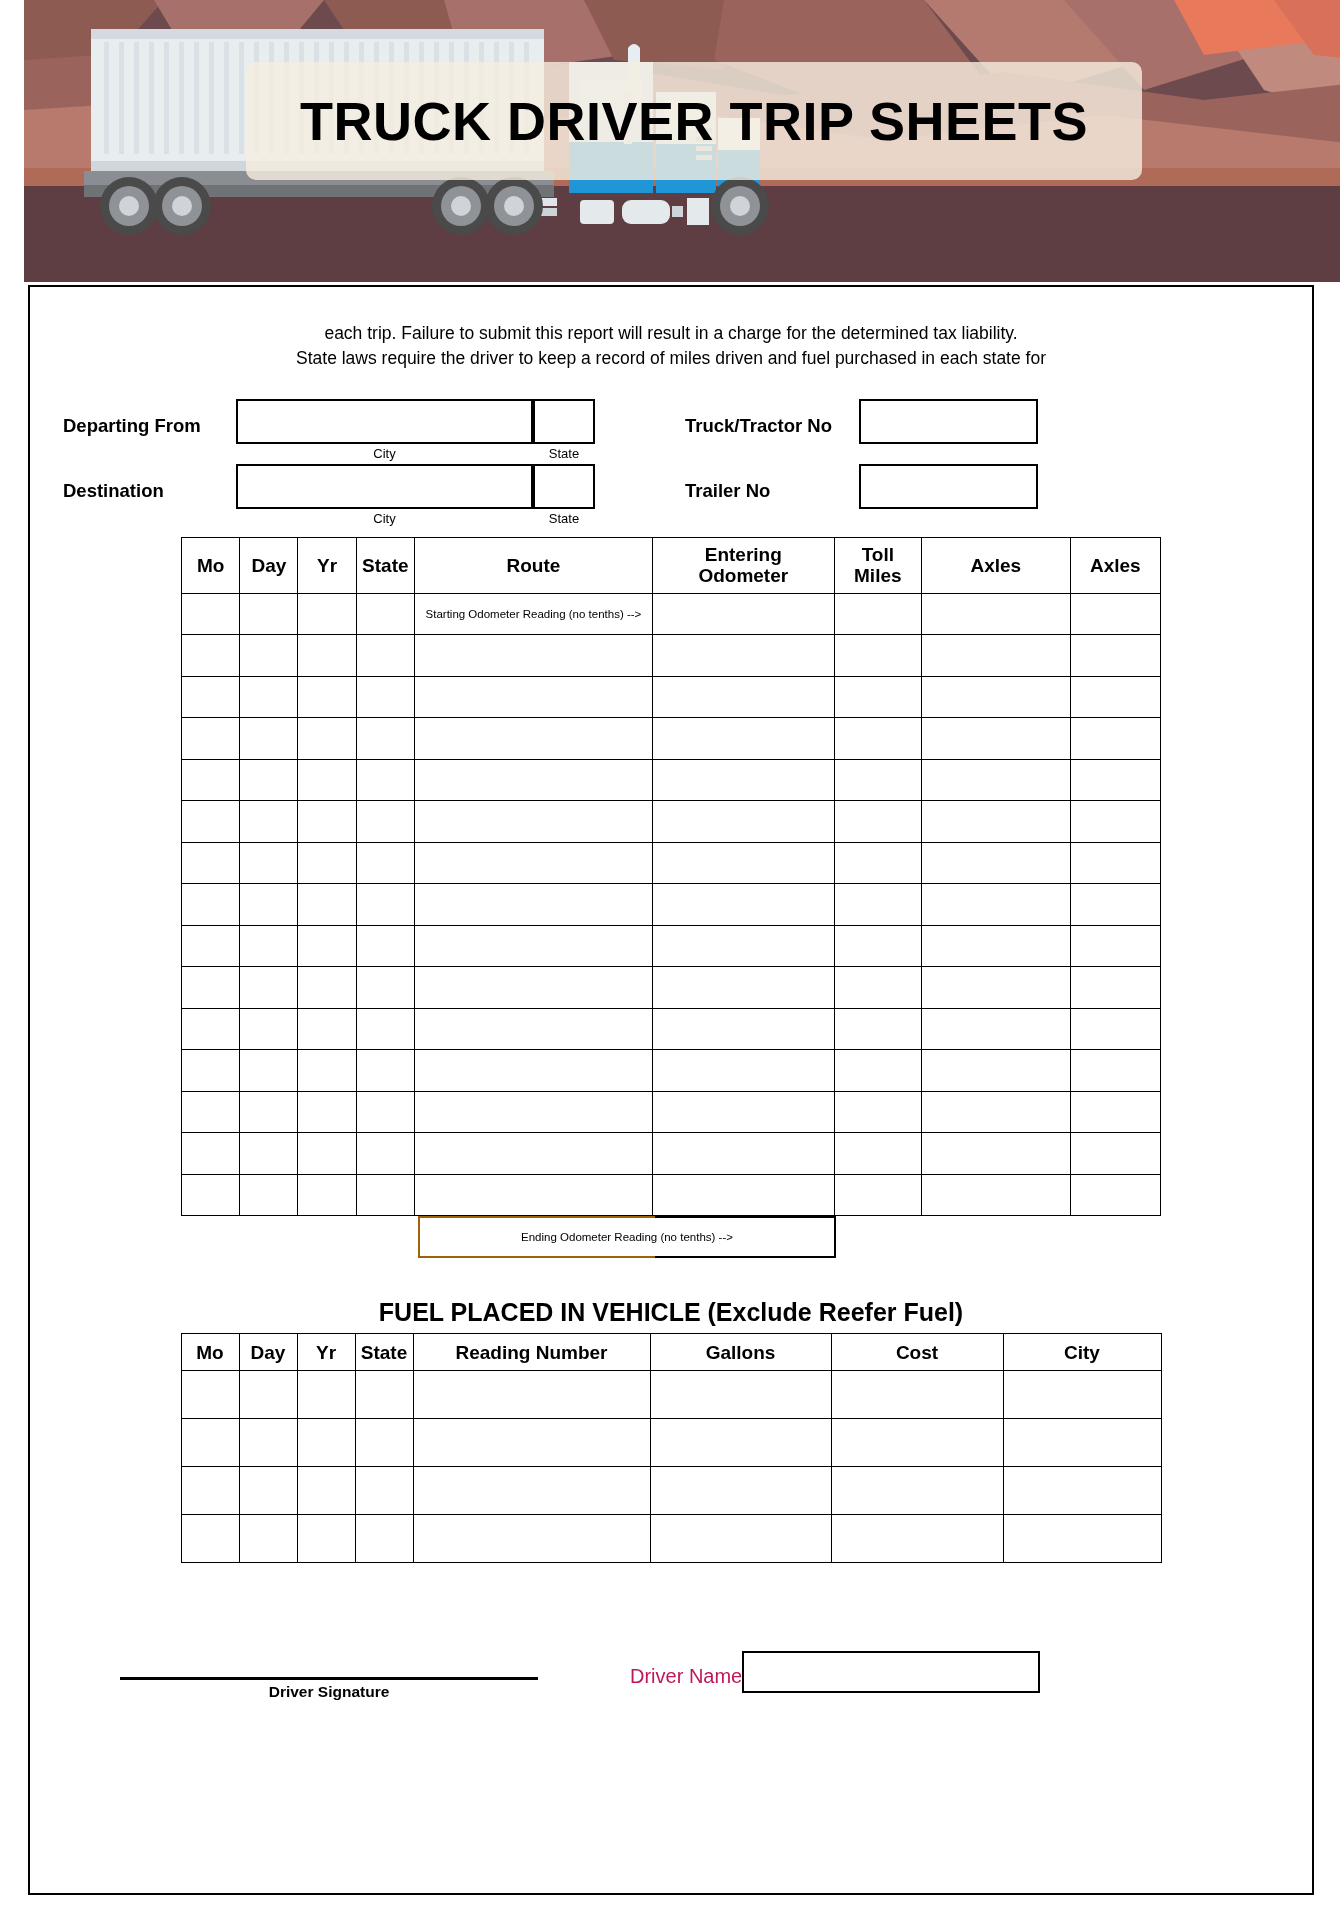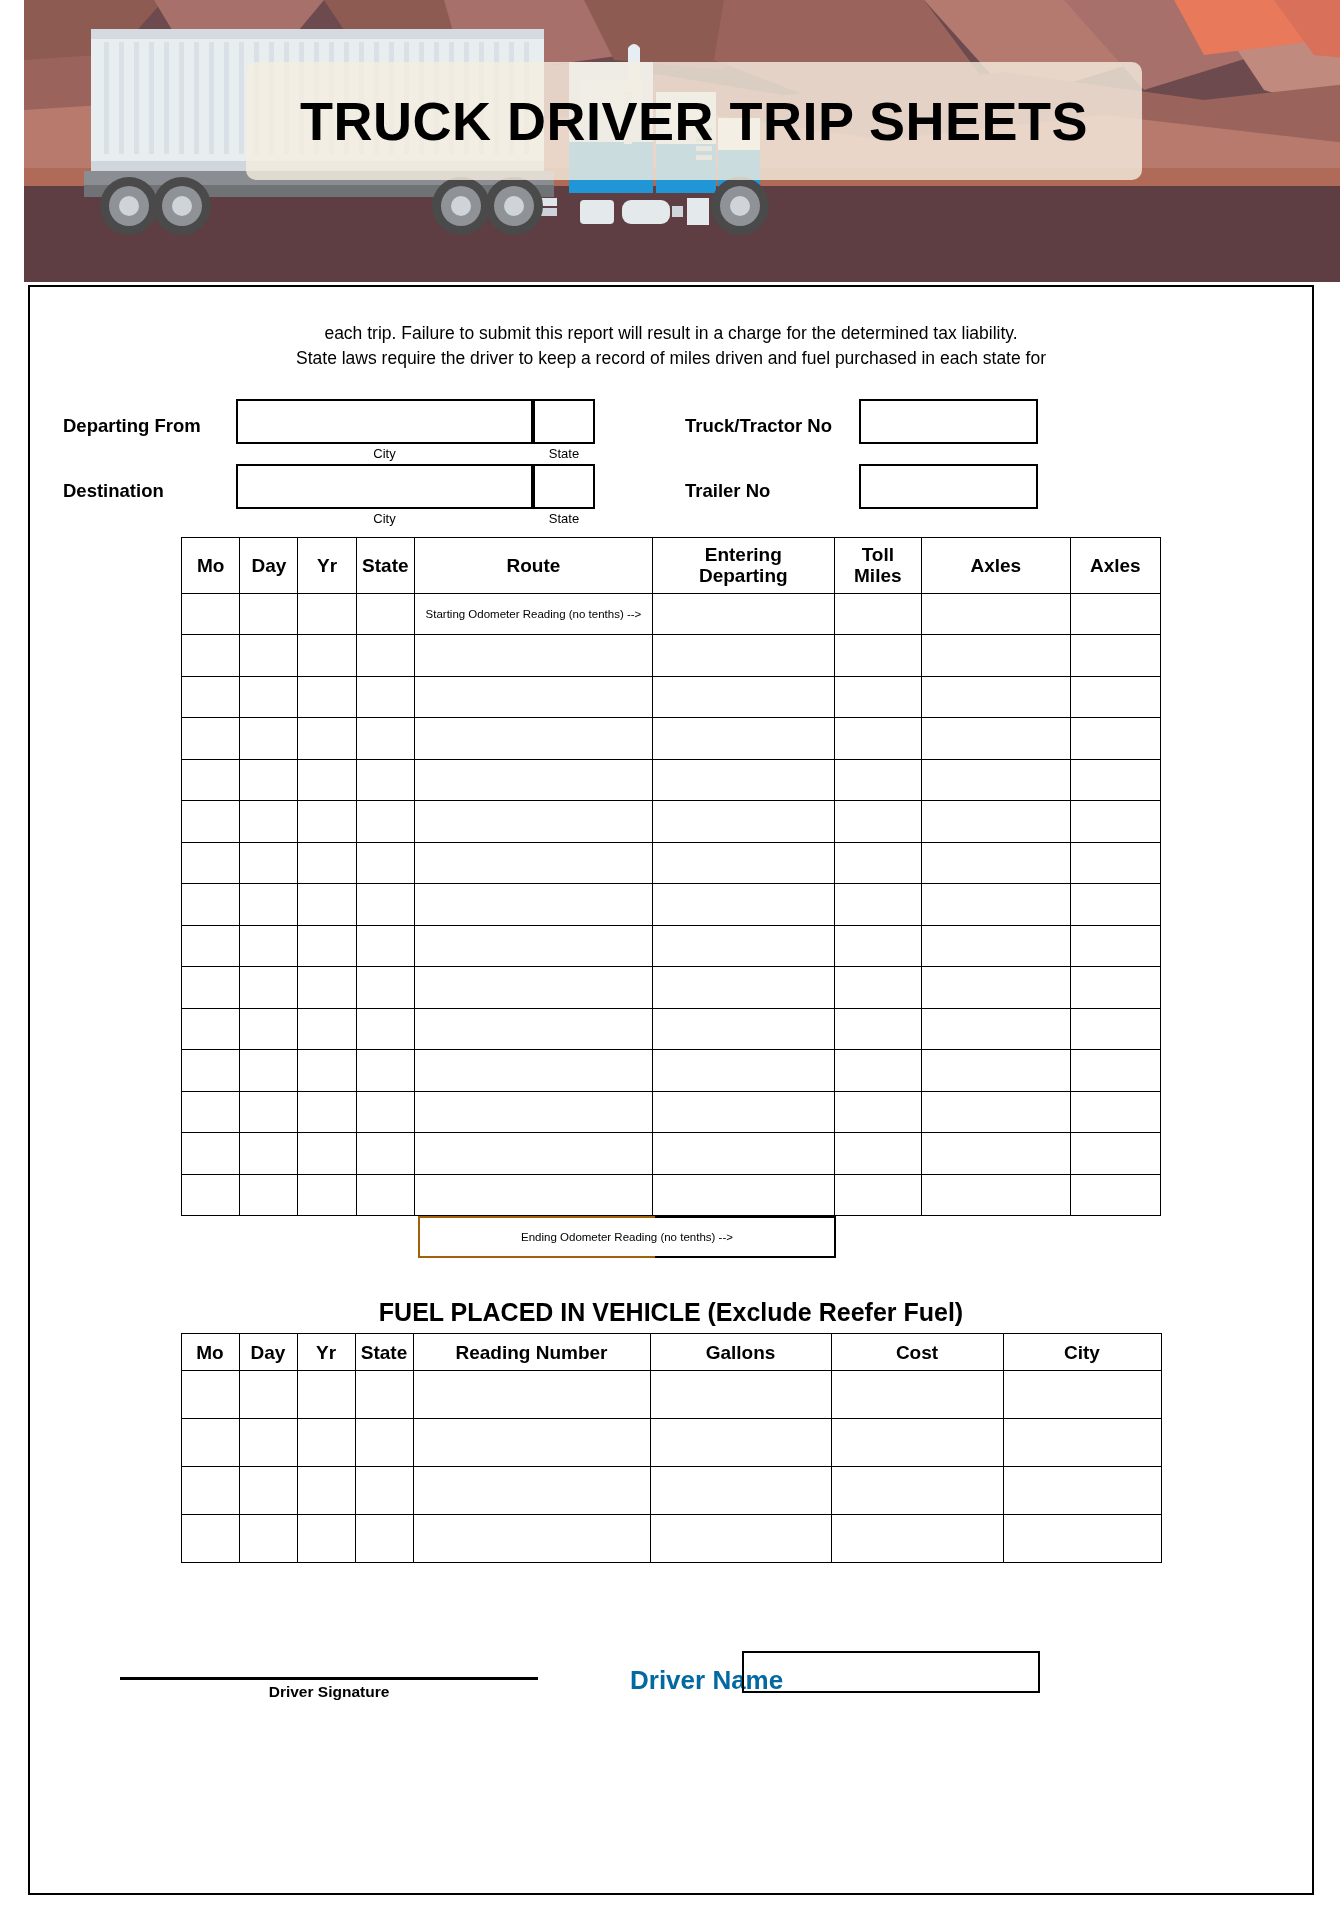--- a/index.html
+++ b/index.html
@@ -189,23 +189,23 @@
     width: 418px;
     text-align: center;
     font-size: 15.5px;
     font-weight: bold;
     color: #000;
   }
   .drv-label {
     position: absolute;
     left: 600px;
     top: 32px;
-    font-size: 26px;
-    font-weight: bold;
-    color: #0369a1;
+    font-size: 20px;
+    font-weight: normal;
+    color: #be185d;
     white-space: nowrap;
   }
   .drv-box {
     position: absolute;
     left: 712px;
     top: 18px;
     width: 298px;
     height: 42px;
     border: 2px solid #000;
   }
@@ -380,21 +380,21 @@
             <span>Yr</span>
           </th>
           <th>
             <span>State</span>
           </th>
           <th>
             <span>Route</span>
           </th>
           <th>
             <div>Entering</div>
-            <div>Departing</div>
+            <div>Odometer</div>
           </th>
           <th>
             <div>Toll</div>
             <div>Miles</div>
           </th>
           <th>
             <span>Axles</span>
           </th>
           <th>
             <span>Axles</span>

